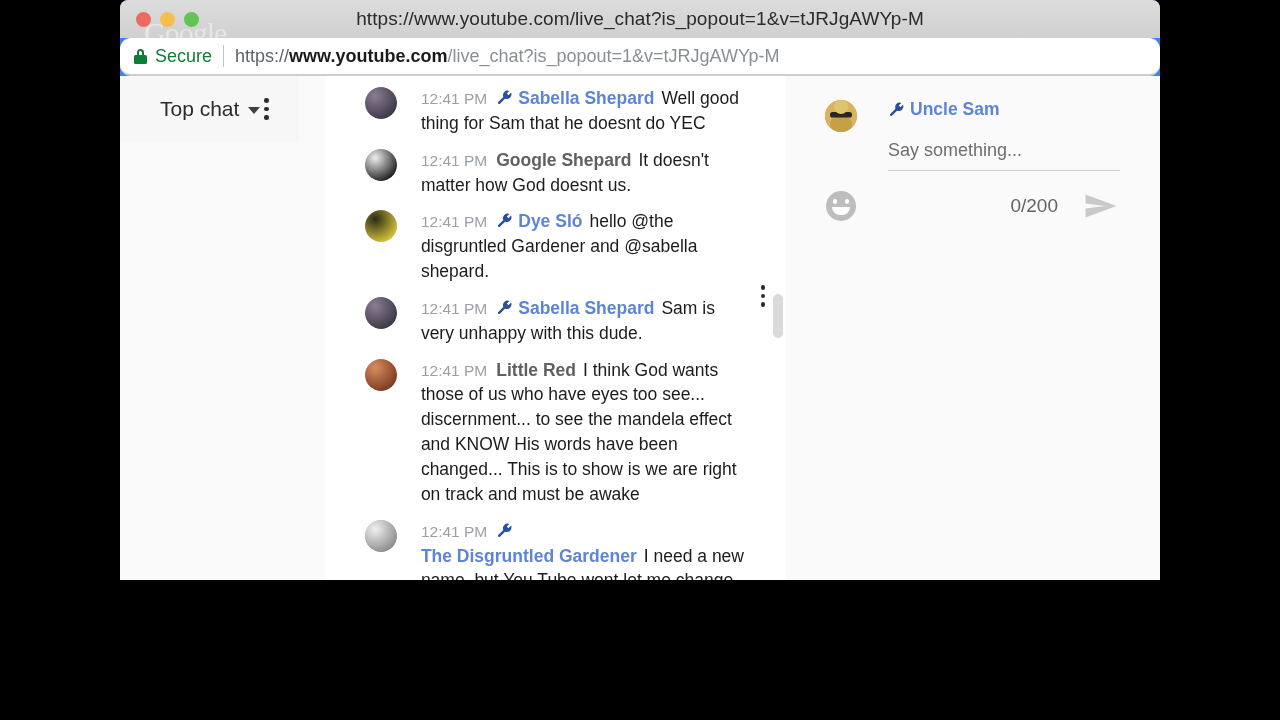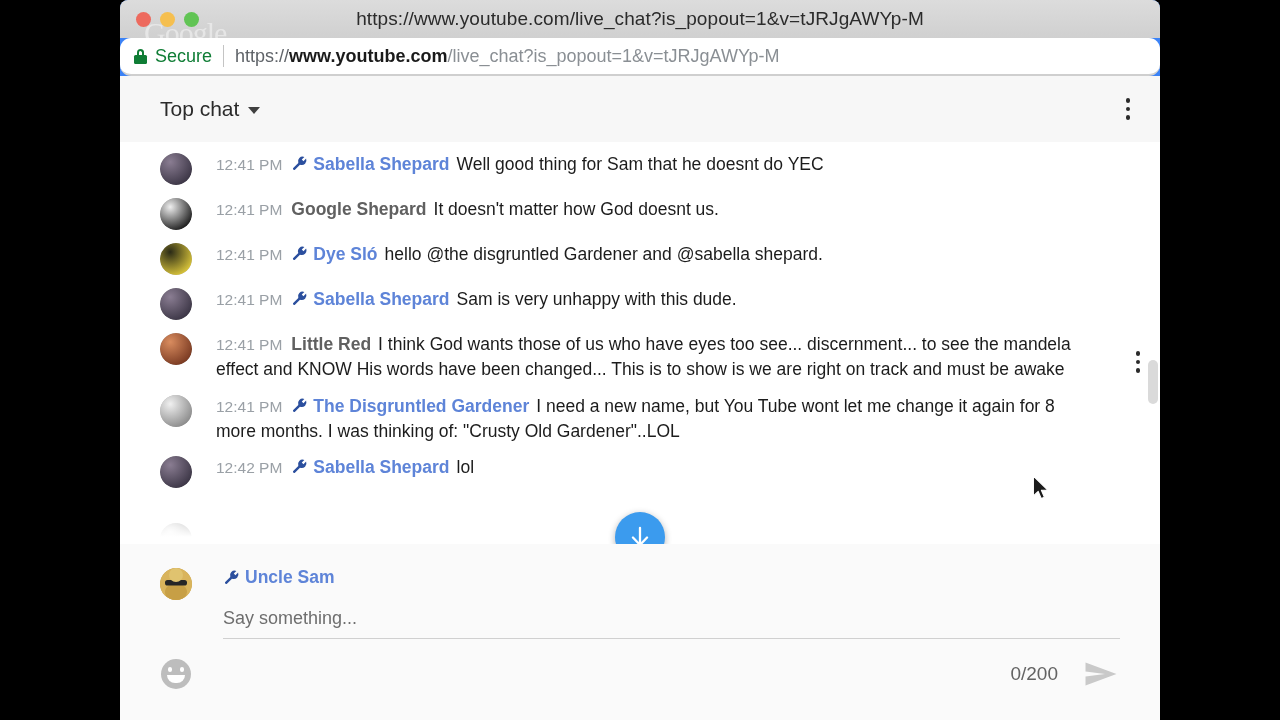--- a/index.html
+++ b/index.html
@@ -14,21 +14,21 @@
   #stage {
     position: relative;
     width: 1280px; height: 720px;
     background: #000;
   }
 
   
   #browser-window {
     position: absolute;
     left: 120px; top: 0;
-    width: 1040px; height: 720px;
+    width: 1040px; height: 580px;
     background: #3b82f6;
     border-top-left-radius: 8px;
     border-top-right-radius: 8px;
     overflow: hidden;
   }
 
   
   #title-bar {
     position: relative;
     height: 38px;
@@ -118,21 +118,21 @@
   #url-text .scheme { color: #5f6368; }
   #url-text .host   { color: #1a1a1a; font-weight: bold; }
   #url-text .path   { color: #8a8f94; }
 
   
   #chat-page {
     position: relative;
     height: 644px;
     background: #fafafa;
     display: flex;
-    flex-direction: column;
+    flex-direction: row;
   }
 
   
   #chat-header {
     position: relative;
     height: 66px;
     flex: none;
     background: #f7f7f7;
     display: flex;
     align-items: center;
@@ -166,20 +166,21 @@
     background: #2b2b2b;
   }
 
   
   #message-list {
     position: relative;
     flex: 1;
     overflow: hidden;
     background: #ffffff;
     padding-top: 4px;
+    margin-left: 26px;
   }
 
   .message {
     position: relative;
     display: flex;
     align-items: flex-start;
     padding: 6px 40px 6px 40px;
     line-height: 1.42;
   }
 

